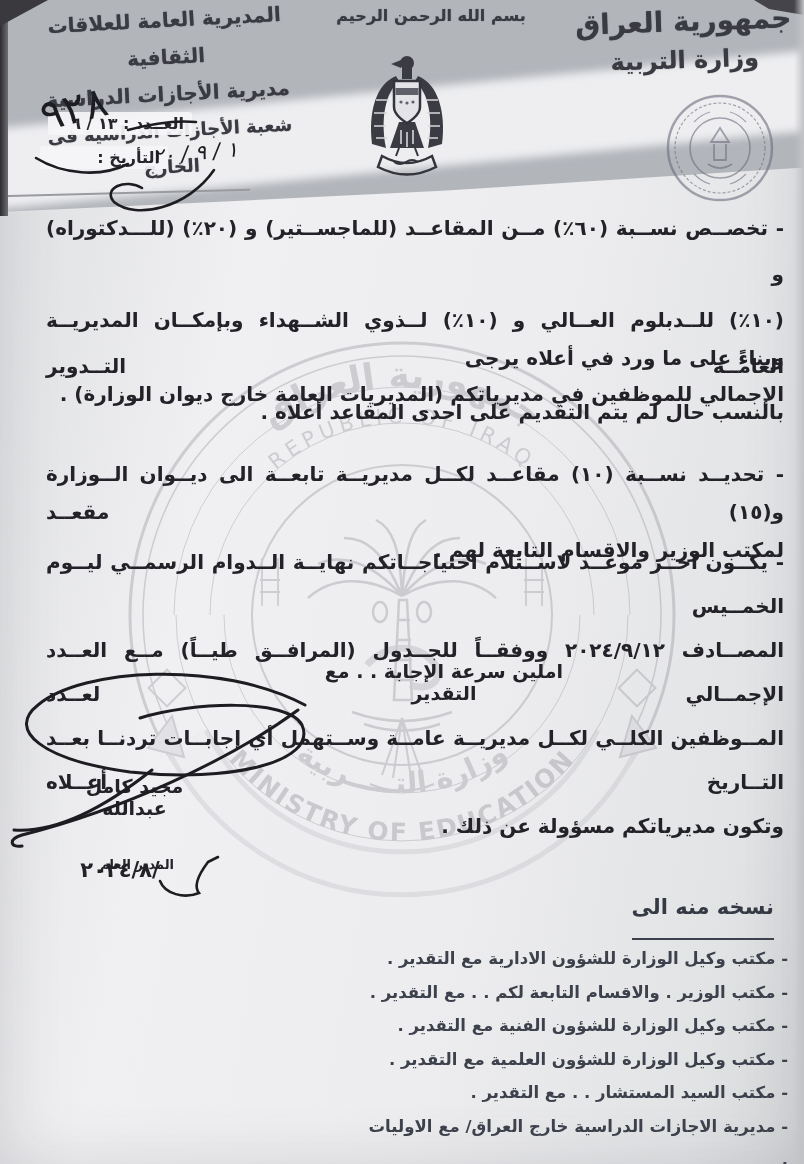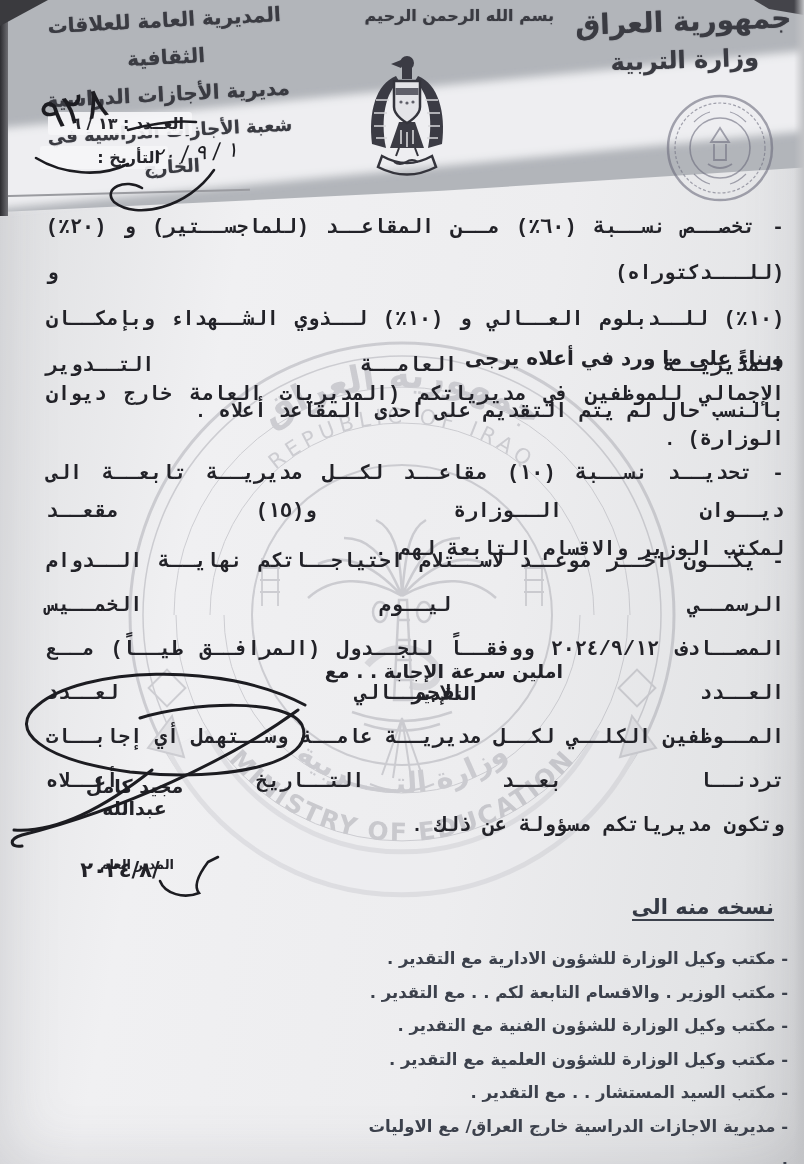--- a/index.html
+++ b/index.html
@@ -14,50 +14,50 @@
     transform:rotate(-5.5deg);border-radius:45px/22px;filter:blur(4px);}
   .band-line{position:absolute;left:0;top:192px;width:250px;height:2px;background:#9a9ba0;transform:rotate(-1.5deg);}
   .edge-left{position:absolute;left:0;top:0;width:8px;height:216px;background:linear-gradient(to right,#2c2c30,#6d6d72);}
   .corner-tl{position:absolute;left:0;top:0;width:48px;height:26px;background:#3a3a3e;clip-path:polygon(0 0,100% 0,0 100%);}
   .corner-tr{position:absolute;right:0;top:0;width:50px;height:15px;background:#44444a;clip-path:polygon(0 0,100% 0,100% 100%,30% 60%);}
   
   .callig{color:#3a3b42;font-weight:bold;text-shadow:0 0 1px rgba(40,40,50,.55);}
   .right-head{position:absolute;right:10px;top:2px;width:220px;text-align:center;transform:rotate(-2deg);direction:rtl;}
   .right-head .l1{font-size:28px;line-height:40px;}
   .right-head .l2{font-size:24px;line-height:36px;}
-  .bismillah{position:absolute;left:308px;top:6px;width:246px;font-size:16px;direction:rtl;}
+  .bismillah{position:absolute;left:308px;top:6px;width:246px;text-align:center;font-size:16px;direction:rtl;}
   .left-head{position:absolute;left:22px;top:2px;width:292px;text-align:center;transform:rotate(-3deg);direction:rtl;}
   .left-head .l1{font-size:20px;line-height:37px;}
   .left-head .l2{font-size:20px;line-height:37px;}
   .left-head .l3{font-size:18px;line-height:36px;}
   .field{position:absolute;background:rgba(245,245,247,.92);border-radius:3px;direction:rtl;
     font-weight:bold;color:#26262c;padding:2px 8px;font-size:16px;}
   .field-num{left:48px;top:112px;width:128px;}
   .field-date{left:40px;top:146px;width:112px;}
   .hand{position:absolute;color:#1c1c21;font-weight:400;}
   .hand-num{left:40px;top:84px;font-size:42px;transform:rotate(-14deg);letter-spacing:4px;}
   .hand-date{left:128px;top:142px;width:110px;font-size:21px;direction:rtl;transform:rotate(-5deg);font-style:italic;}
   
   .body-txt{position:absolute;left:46px;right:20px;direction:rtl;font-weight:bold;color:#222228;font-size:20px;}
-  .bl{text-align:justify;text-align-last:justify;font-family:Liberation Mono, monospace;}
+  .bl{text-align:justify;text-align-last:justify;}
   .bl.end{text-align-last:right;}
   #p1{top:205px;line-height:46px;}
   #p2{top:338px;line-height:40px;}
   #p3{top:372px;line-height:45px;}
   #p4{top:455px;line-height:38px;}
   #p5{top:540px;line-height:44px;}
   .closing{position:absolute;left:308px;top:660px;width:272px;text-align:center;direction:rtl;
     font-weight:bold;color:#222228;font-size:19px;}
   
   .sig-name{position:absolute;left:52px;top:775px;width:165px;text-align:center;direction:rtl;font-weight:bold;font-size:19px;color:#222228;}
   .sig-title{position:absolute;left:82px;top:818px;width:110px;text-align:center;direction:rtl;font-weight:bold;font-size:13px;color:#222228;margin-top:39px;}
   .sig-date{position:absolute;left:70px;top:858px;width:100px;text-align:center;direction:rtl;font-weight:bold;font-size:21px;color:#222228;}
   
   .copies-title{position:absolute;right:30px;top:895px;direction:rtl;font-weight:bold;font-size:21px;color:#343944;
-    border-bottom:2px solid #3c414c;padding-bottom:0;}
+    border-bottom:2px solid #3c414c;padding-bottom:19px;}
   .copies{position:absolute;right:16px;top:942px;width:420px;direction:rtl;text-align:right;
     font-weight:bold;font-size:16.5px;color:#3c414c;line-height:33.5px;}
   
   .wm{position:absolute;left:112px;top:320px;opacity:.34;}
   .seal{position:absolute;left:664px;top:92px;opacity:.6;}
   .ink{position:absolute;left:0;top:0;pointer-events:none;}
   .vign-right{position:absolute;right:0;top:0;width:10px;height:1164px;background:linear-gradient(to left,#c2c3c6,rgba(194,195,198,0));}
 </style>
 </head>
 <body>

